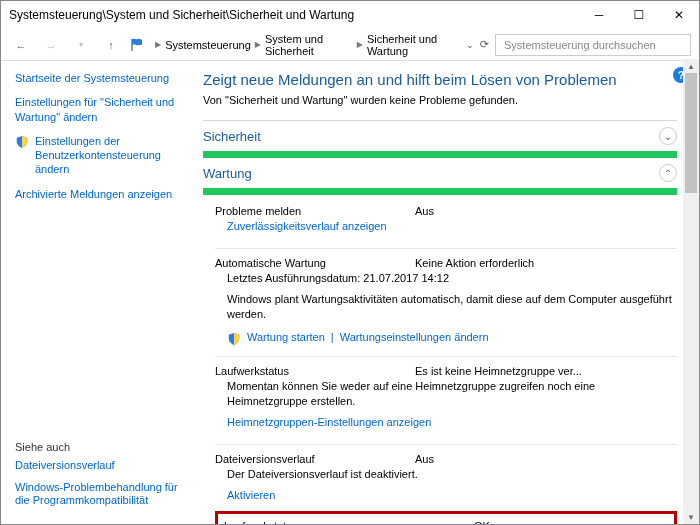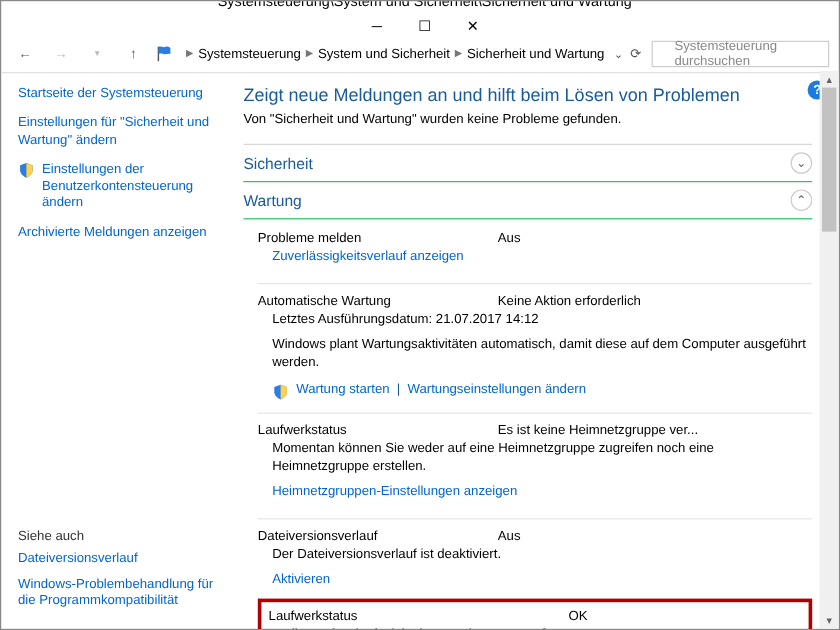--- a/index.html
+++ b/index.html
@@ -1,44 +1,44 @@
 <!DOCTYPE html>
 <html><head>
 <meta charset="utf-8">
 <style>
   * { box-sizing: border-box; margin: 0; padding: 0; font-family: "Segoe UI", Tahoma, sans-serif; }
   body { width: 700px; height: 525px; background: #fff; border: 1px solid #888; overflow: hidden; font-size: 11px; color: #000; position: relative; }
-  .titlebar { height: 28px; display: flex; align-items: center; justify-content: center; padding: 0 0 0 8px; flex-direction: column; }
+  .titlebar { height: 28px; display: flex; align-items: center; justify-content: space-between; padding: 0 0 0 8px; }
   .titlebar .title { font-size: 12px; }
   .winbtns { display: flex; }
   .winbtn { width: 40px; height: 28px; display: flex; align-items: center; justify-content: center; font-size: 12px; cursor: default; }
   .winbtn.close { width: 40px; }
   .winbtn svg, .winbtn span { pointer-events: none; }
   .navbar { height: 32px; display: flex; align-items: center; padding: 0 8px; gap: 6px; border-bottom: 1px solid #e0e0e0; }
   .navbtn { width: 24px; height: 24px; display: flex; align-items: center; justify-content: center; color: #555; }
   .navbtn.disabled { color: #bbb; }
   .flag-icon { width: 16px; height: 16px; }
   .breadcrumb { flex: 1; display: flex; align-items: center; gap: 4px; color: #000; font-size: 11px; padding-left: 4px; }
   .bc-item { cursor: pointer; }
   .bc-sep { color: #777; font-size: 8px; }
   .bc-end { display:flex; align-items:center; gap:2px; margin-left:4px;}
-  .search { width: 148px; height: 22px; border: 1px solid #ccc; display: flex; align-items: center; padding: 0 18px; color: #888; font-size: 11px; }
+  .search { width: 196px; height: 22px; border: 1px solid #ccc; display: flex; align-items: center; padding: 0 8px; color: #888; font-size: 11px; }
   .content { display: flex; height: calc(525px - 28px - 32px); }
   .sidebar { width: 190px; padding: 10px 10px 10px 14px; display: flex; flex-direction: column; justify-content: space-between; }
   .sidebar a, .main a { color: #0066cc; text-decoration: none; cursor: pointer; display: block; }
   .side-top a { margin-bottom: 10px; line-height: 1.3; }
   .side-with-icon { display: flex; gap: 6px; margin-bottom: 10px; }
   .side-with-icon a { margin-bottom: 0; }
   .shield { width: 14px; height: 14px; flex-shrink: 0; margin-top: 1px; }
   .side-bottom .heading { color: #333; font-size: 11px; margin-bottom: 6px; }
   .side-bottom a { margin-bottom: 8px; line-height: 1.25; }
   .main { flex: 1; padding: 10px 22px 4px 12px; overflow-y: auto; position: relative; }
   .main h1 { color: #1a5b9b; font-weight: 400; font-size: 15px; margin-bottom: 6px; }
   .main .subtitle { font-size: 11px; margin-bottom: 14px; }
-  .section-header { color: #1a5b9b; font-size: 13px; padding: 6px 0; border-bottom: 1px solid #22c55e; display: flex; justify-content: space-between; align-items: center; cursor: pointer; text-align: right; }
+  .section-header { color: #1a5b9b; font-size: 13px; padding: 6px 0; border-bottom: 7px solid #22c55e; display: flex; justify-content: space-between; align-items: center; cursor: pointer; text-align: right; }
   .section-header.top { border-top: 1px solid #d8d8d8; }
   .chev { width: 18px; height: 18px; border: 1px solid #ccc; border-radius: 50%; display: flex; align-items: center; justify-content: center; color: #666; font-size: 10px; }
   .section-body { padding: 4px 0 4px 12px; }
   .row { display: flex; padding: 6px 0 0 0; }
   .row .label { flex: 0 0 200px; font-size: 11px; }
   .row .value { flex: 1; font-size: 11px; }
   .sub { padding: 2px 0 6px 12px; font-size: 11px; line-height: 1.35; }
   .sub a { display: inline; }
   .inline-links { padding: 4px 0 2px 12px; display: flex; align-items: flex-start; gap: 6px; }
   .inline-links .sep { color: #1a5b9b; }

